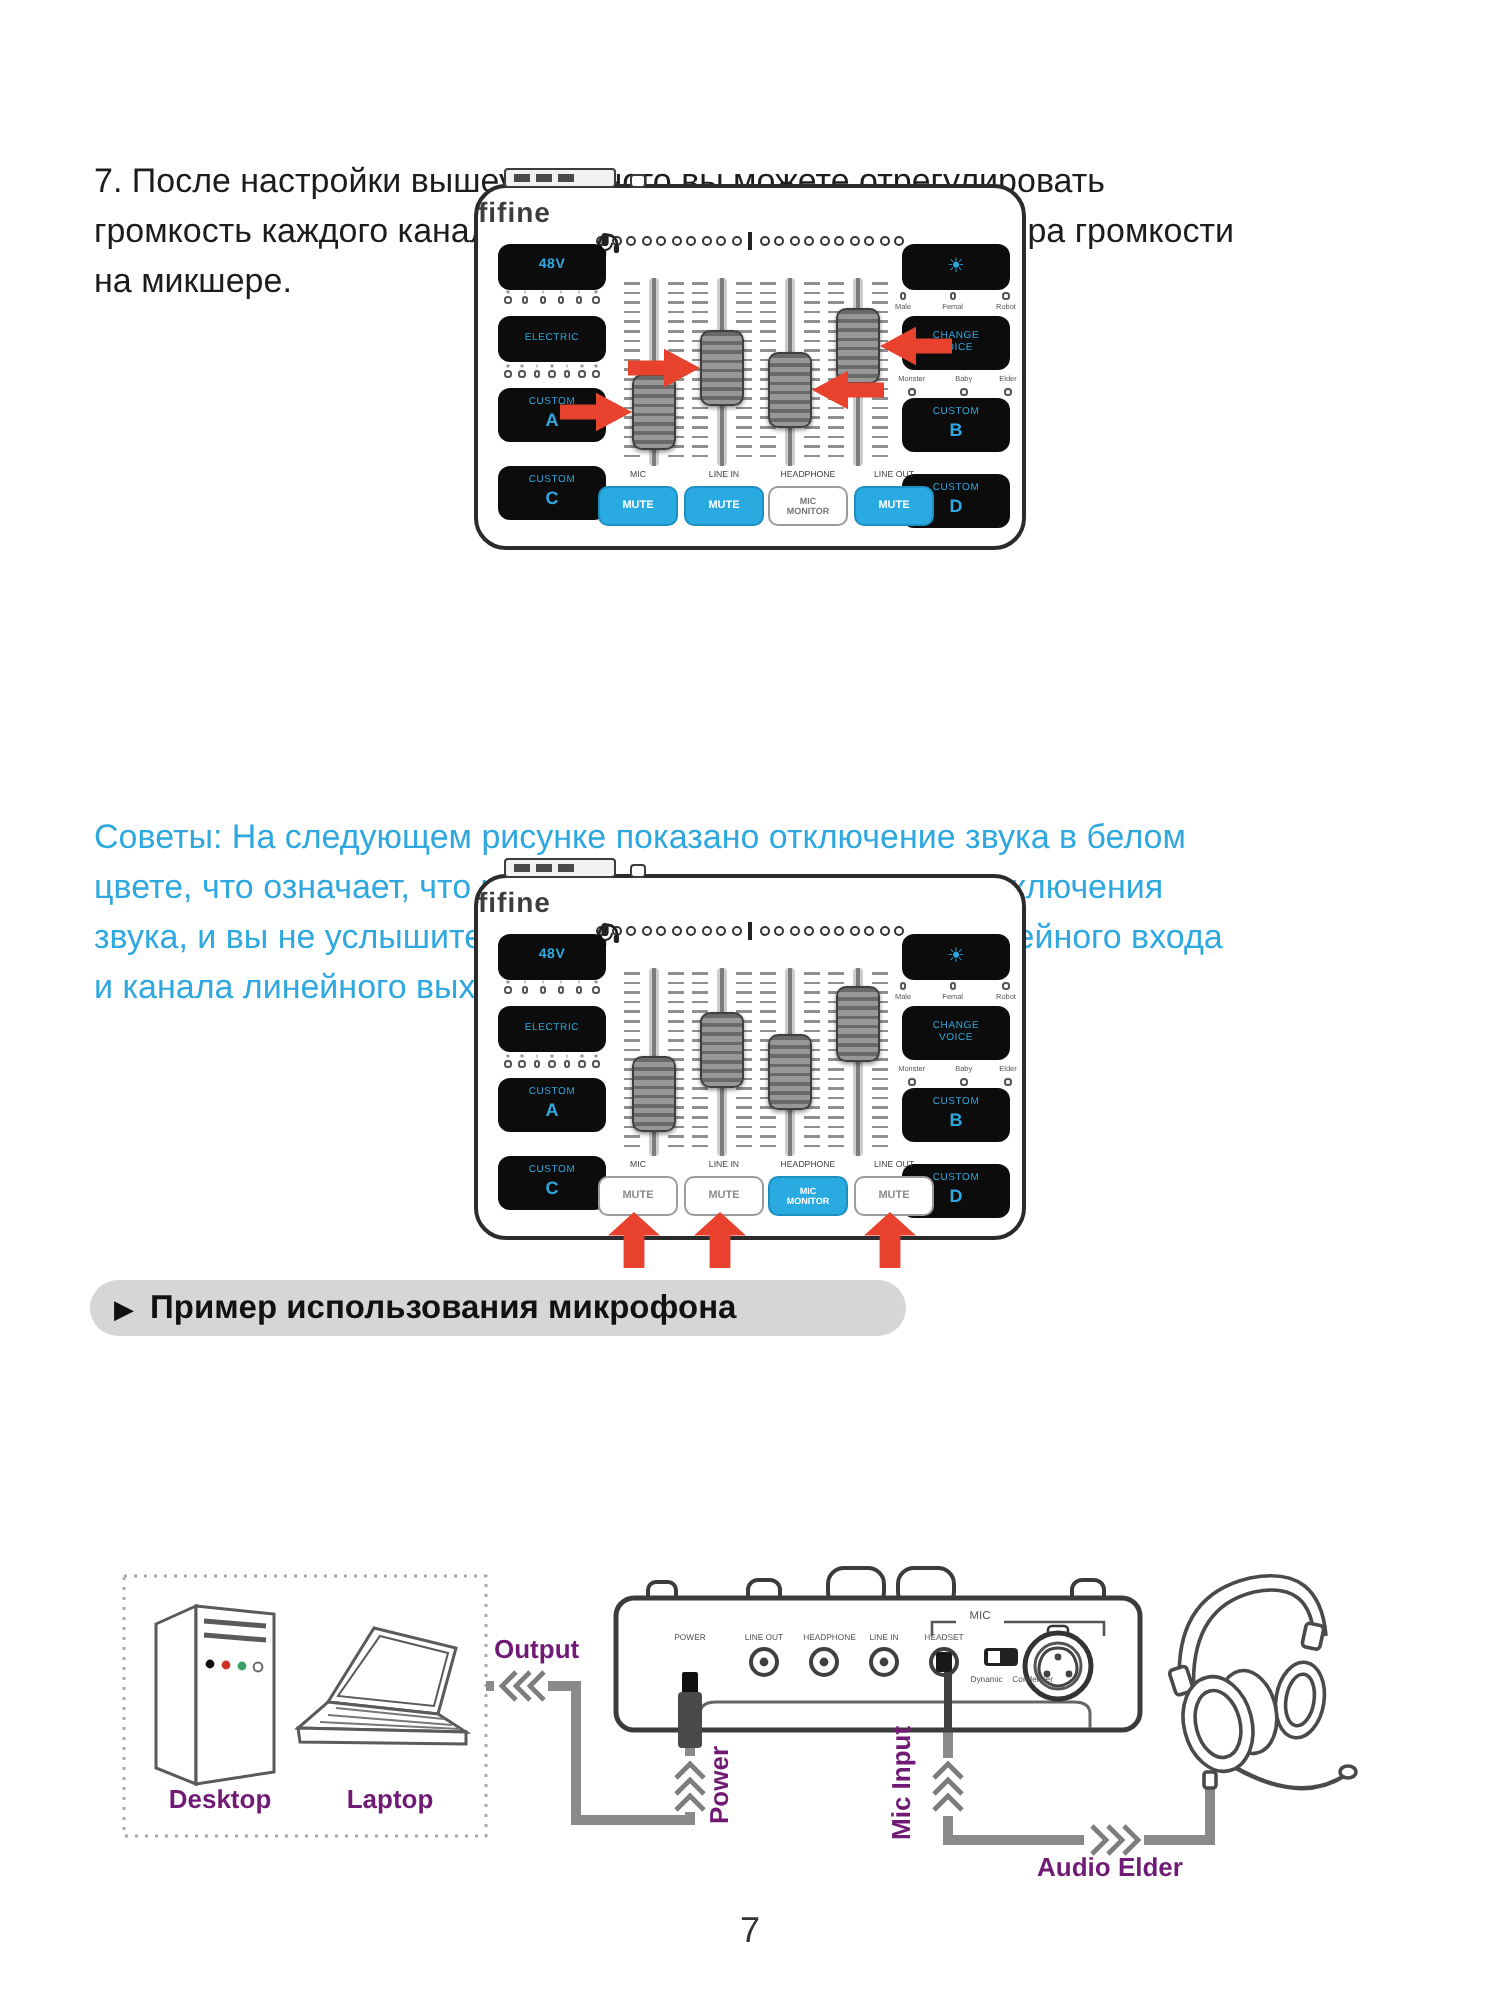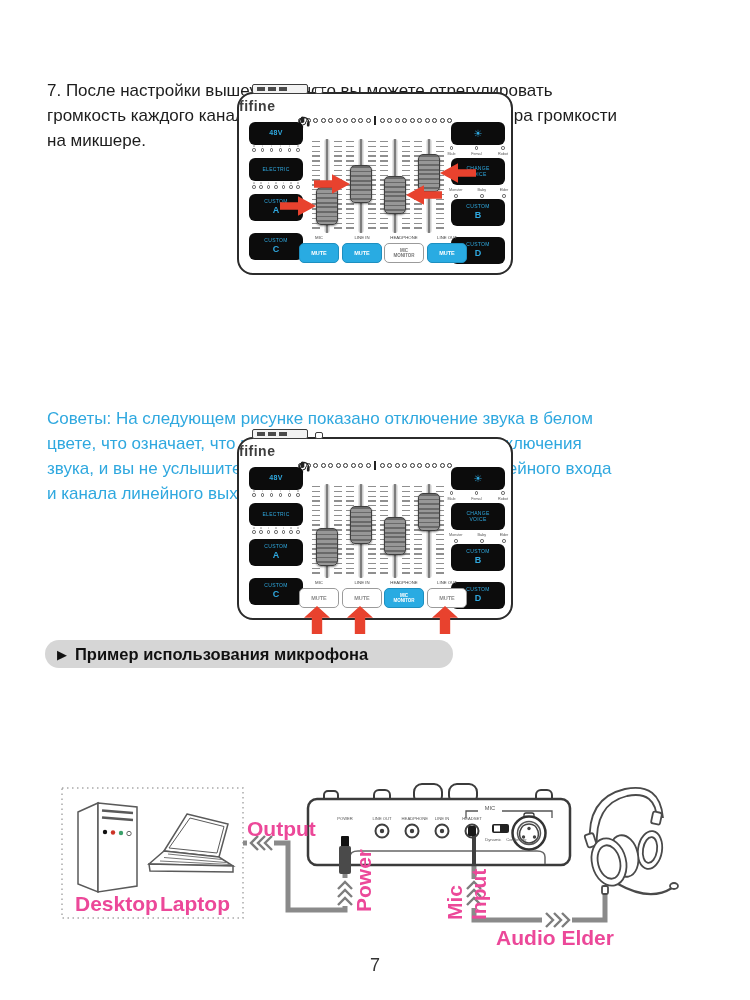--- a/index.html
+++ b/index.html
@@ -59,21 +59,21 @@
   .mute-on{background:#29abe2;color:#fff;border:1px solid #1d8fc0;}
   .mute-off{background:#fff;color:#8b8b8b;border:1.5px solid #9b9b9b;}
   .mon-off{background:#fff;color:#777;border:1.5px solid #9b9b9b;font-size:4.5px;}
   .mon-on{background:#29abe2;color:#fff;border:1px solid #1d8fc0;font-size:4.5px;}
   .h-arrow{position:absolute;width:36px;height:22px;background:#e8422e;
         clip-path:polygon(0 33%,50% 33%,50% 6%,100% 50%,50% 94%,50% 67%,0 67%);}
   .h-arrow.left{transform:scaleX(-1);}
   .up-arrow{position:absolute;width:26px;height:28px;background:#e8422e;
         clip-path:polygon(50% 0,100% 42%,70% 42%,70% 100%,30% 100%,30% 42%,0 42%);}
   
-  .dlabel{position:absolute;font-size:21px;font-weight:bold;color:#ec4899;}
+  .dlabel{position:absolute;font-size:13px;font-weight:bold;color:#701a75;}
   .vert{writing-mode:vertical-rl;transform:rotate(180deg);}
   .tinylabel{position:absolute;font-size:8px;color:#555;transform:scale(.52);transform-origin:center;
              white-space:nowrap;text-align:center;}
   .pagenum{position:absolute;left:0;right:0;top:955px;text-align:center;font-size:18px;color:#333;}
   svg{position:absolute;left:0;top:0;}
 </style>
 </head>
 <body>
 
 <div class="page">

